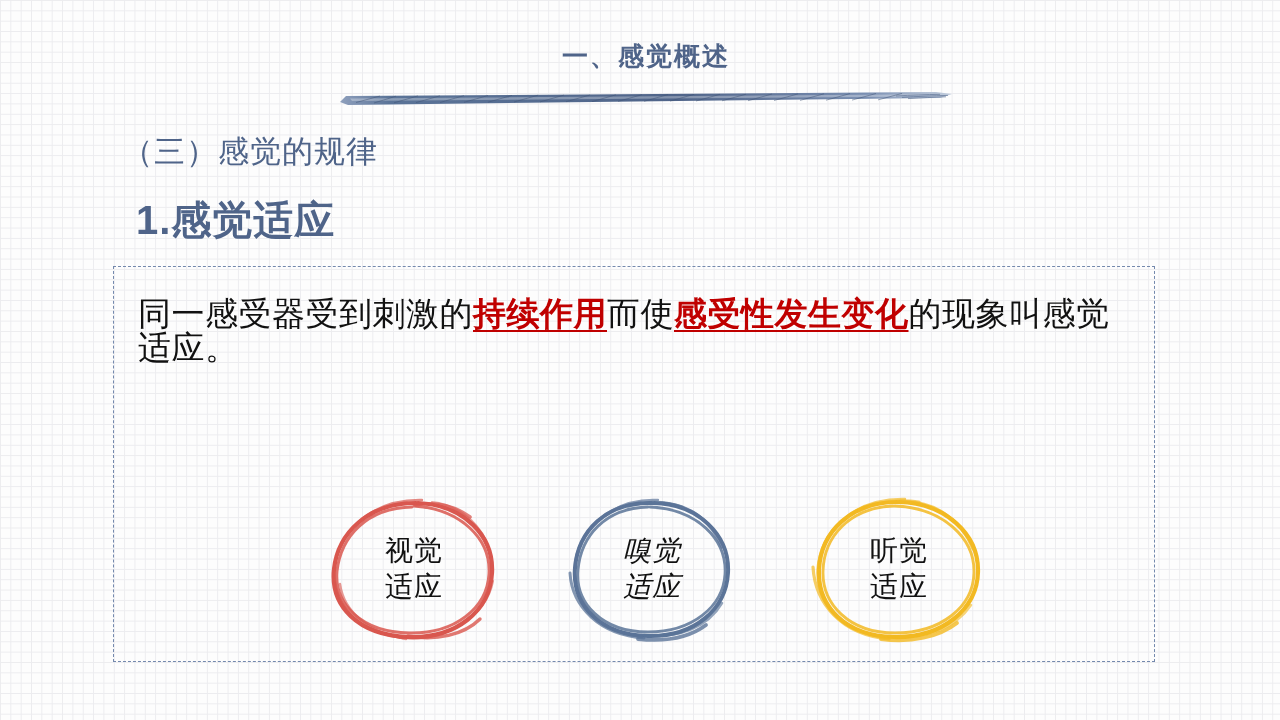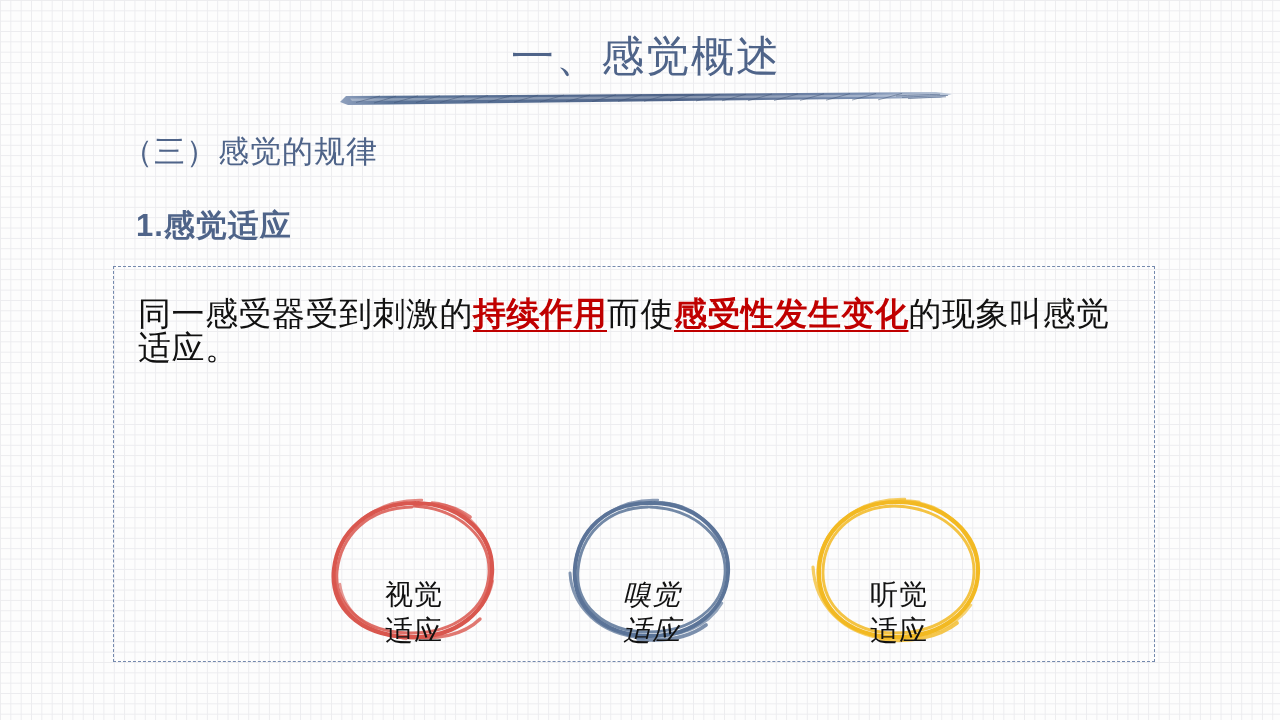--- a/index.html
+++ b/index.html
@@ -32,22 +32,22 @@
     top: 30px;
     width: 620px;
     height: 80px;
   }
   #slide-title {
     position: absolute;
     left: 0;
     top: 0;
     width: 620px;
     text-align: center;
-    font-size: 43px;
-    font-weight: normal;
+    font-size: 26px;
+    font-weight: bold;
     letter-spacing: 2px;
     color: #4f6489;
     line-height: 52px;
     white-space: nowrap;
   }
   #title-underline {
     position: absolute;
     left: 0;
     top: 55px;
     width: 620px;
@@ -62,22 +62,22 @@
     font-size: 31px;
     font-weight: normal;
     color: #4f6489;
     letter-spacing: 1px;
     line-height: 42px;
     white-space: nowrap;
   }
   #heading-sub {
     position: absolute;
     left: 136px;
-    top: 205px;
-    font-size: 31px;
+    top: 199px;
+    font-size: 40px;
     font-weight: bold;
     color: #4f6489;
     letter-spacing: 1px;
     line-height: 42px;
     white-space: nowrap;
   }
 
   
   #content-box {
     position: absolute;
@@ -130,21 +130,21 @@
   }
   .circle-label {
     position: absolute;
     left: 0;
     top: 0;
     width: 220px;
     height: 160px;
     display: flex;
     flex-direction: column;
     align-items: center;
-    justify-content: flex-end;
+    justify-content: center;
     font-size: 28px;
     color: #111111;
     line-height: 36px;
     letter-spacing: 1px;
   }
   #circle-item-0 { left: 190px; }
   #circle-item-1 { left: 428px; font-style: italic; }
   #circle-item-2 { left: 675px; }
 </style>
 </head>

